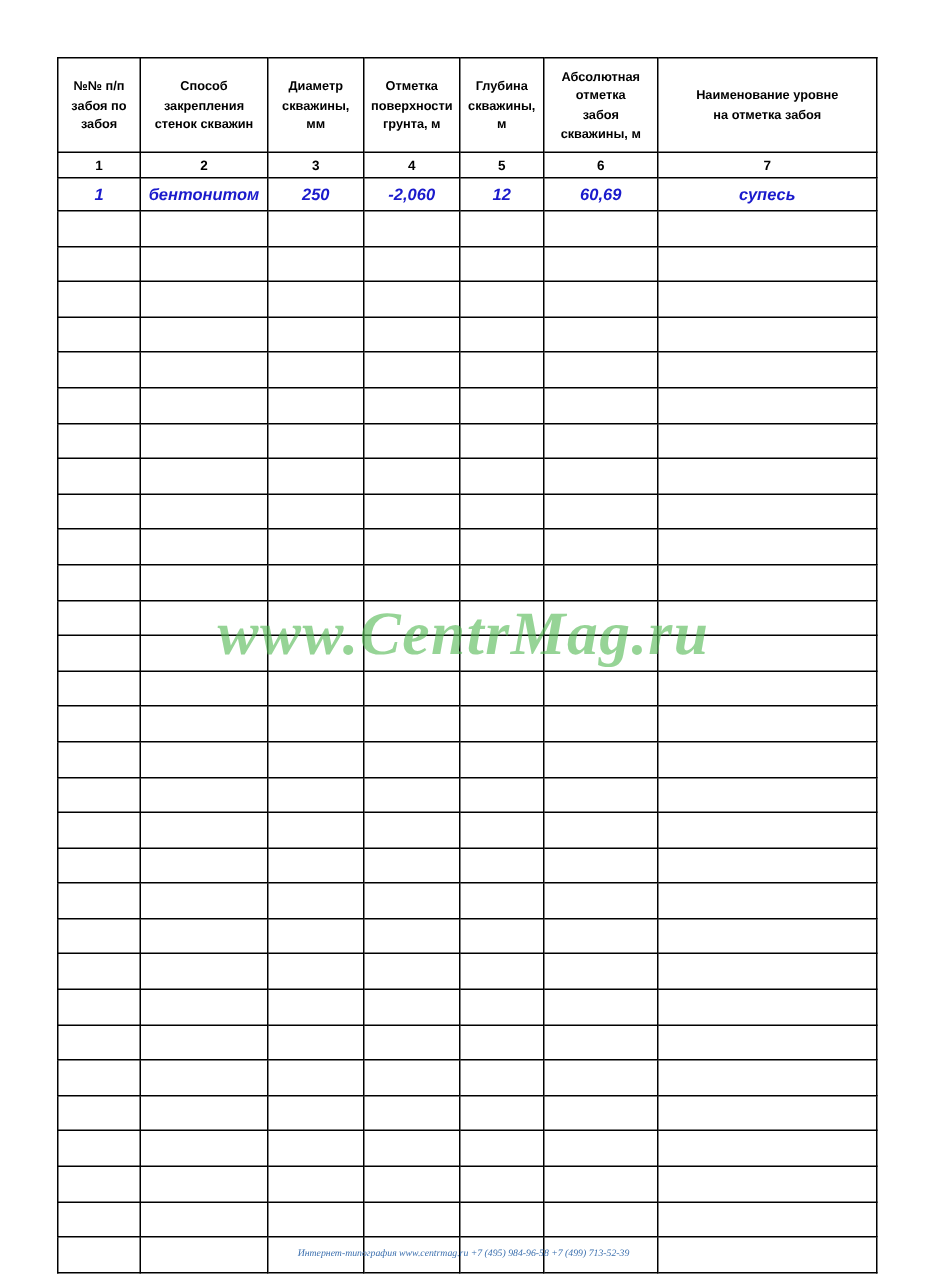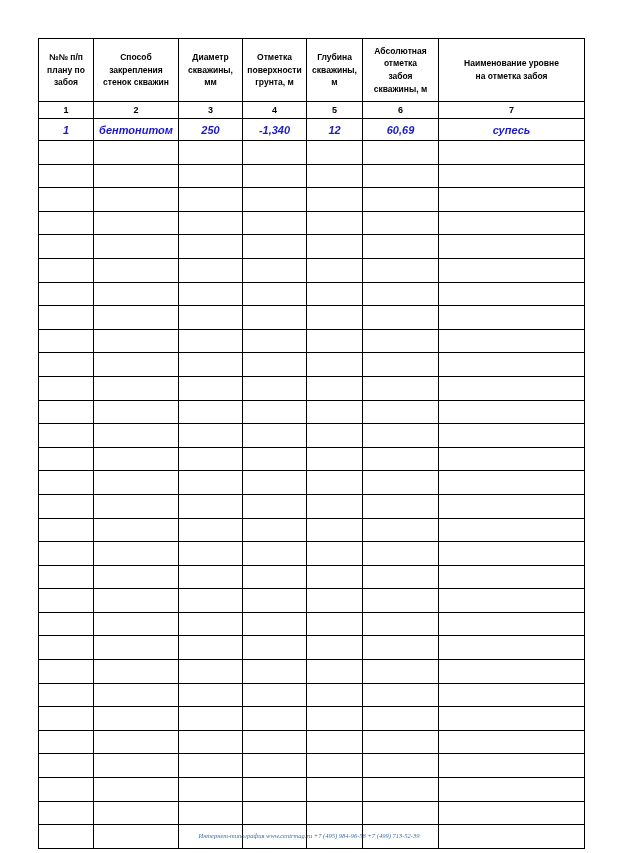--- a/index.html
+++ b/index.html
@@ -123,21 +123,21 @@
           <col class="c3">
           <col class="c4">
           <col class="c5">
           <col class="c6">
           <col class="c7">
       </colgroup>
       <thead>
         <tr>
           <th class="c1">
             <span class="hdr-line">№№ п/п</span>
-            <span class="hdr-line">плану по</span>
+            <span class="hdr-line">забоя по</span>
             <span class="hdr-line">забоя</span>
           </th>
           <th class="c2">
             <span class="hdr-line">Способ</span>
             <span class="hdr-line">закрепления</span>
             <span class="hdr-line">стенок скважин</span>
           </th>
           <th class="c3">
             <span class="hdr-line">Диаметр</span>
             <span class="hdr-line">скважины,</span>
@@ -172,21 +172,21 @@
           <td class="c5">5</td>
           <td class="c6">6</td>
           <td class="c7">7</td>
         </tr>
       </thead>
       <tbody>
         <tr class="datarow">
           <td class="c1">1</td>
           <td class="c2">бентонитом</td>
           <td class="c3">250</td>
-          <td class="c4">-1,340</td>
+          <td class="c4">-2,060</td>
           <td class="c5">12</td>
           <td class="c6">60,69</td>
           <td class="c7">супесь</td>
         </tr>
       <tr class="emptyrow">
             <td class="c1"></td>
             <td class="c2"></td>
             <td class="c3"></td>
             <td class="c4"></td>
             <td class="c5"></td>
@@ -451,15 +451,16 @@
             <td class="c3"></td>
             <td class="c4"></td>
             <td class="c5"></td>
             <td class="c6"></td>
             <td class="c7"></td>
           </tr>
         </tbody>
     </table>
   </div>
 
+  <div class="watermark">www.CentrMag.ru</div>
 
   <div class="footer">Интернет-типография www.centrmag.ru  +7 (495) 984-96-58  +7 (499) 713-52-39</div>
 </div>
 
 </body></html>

